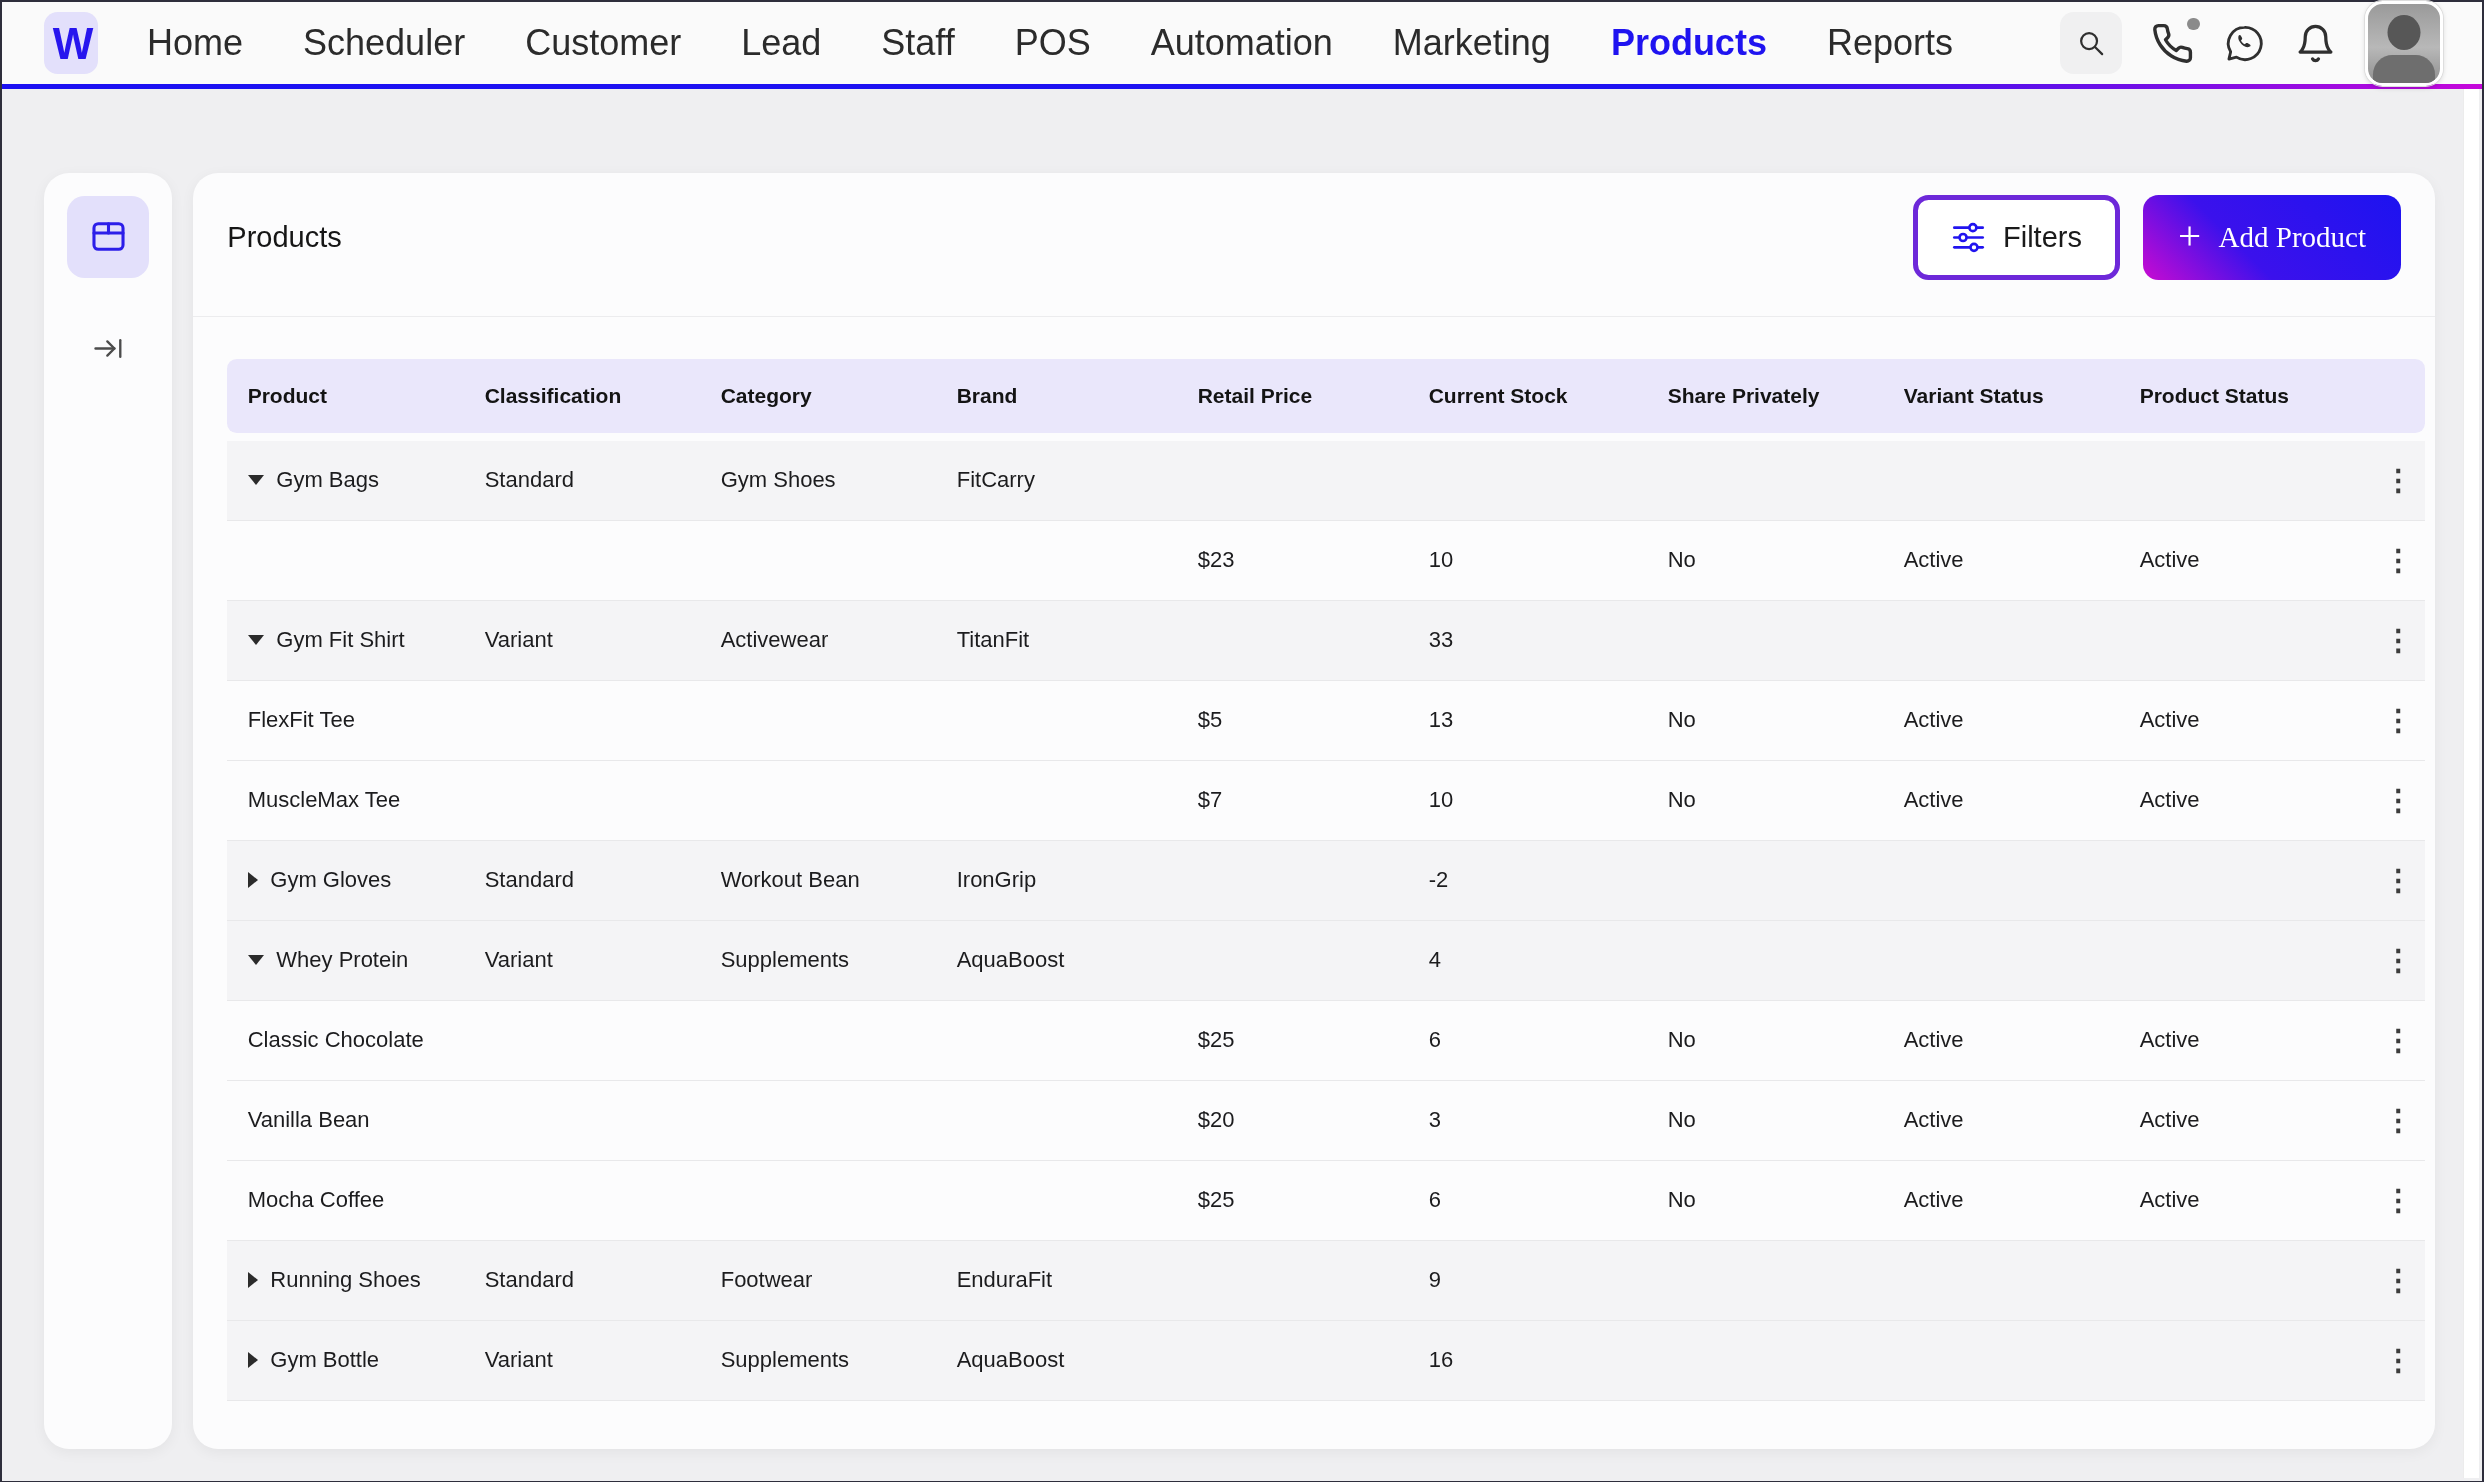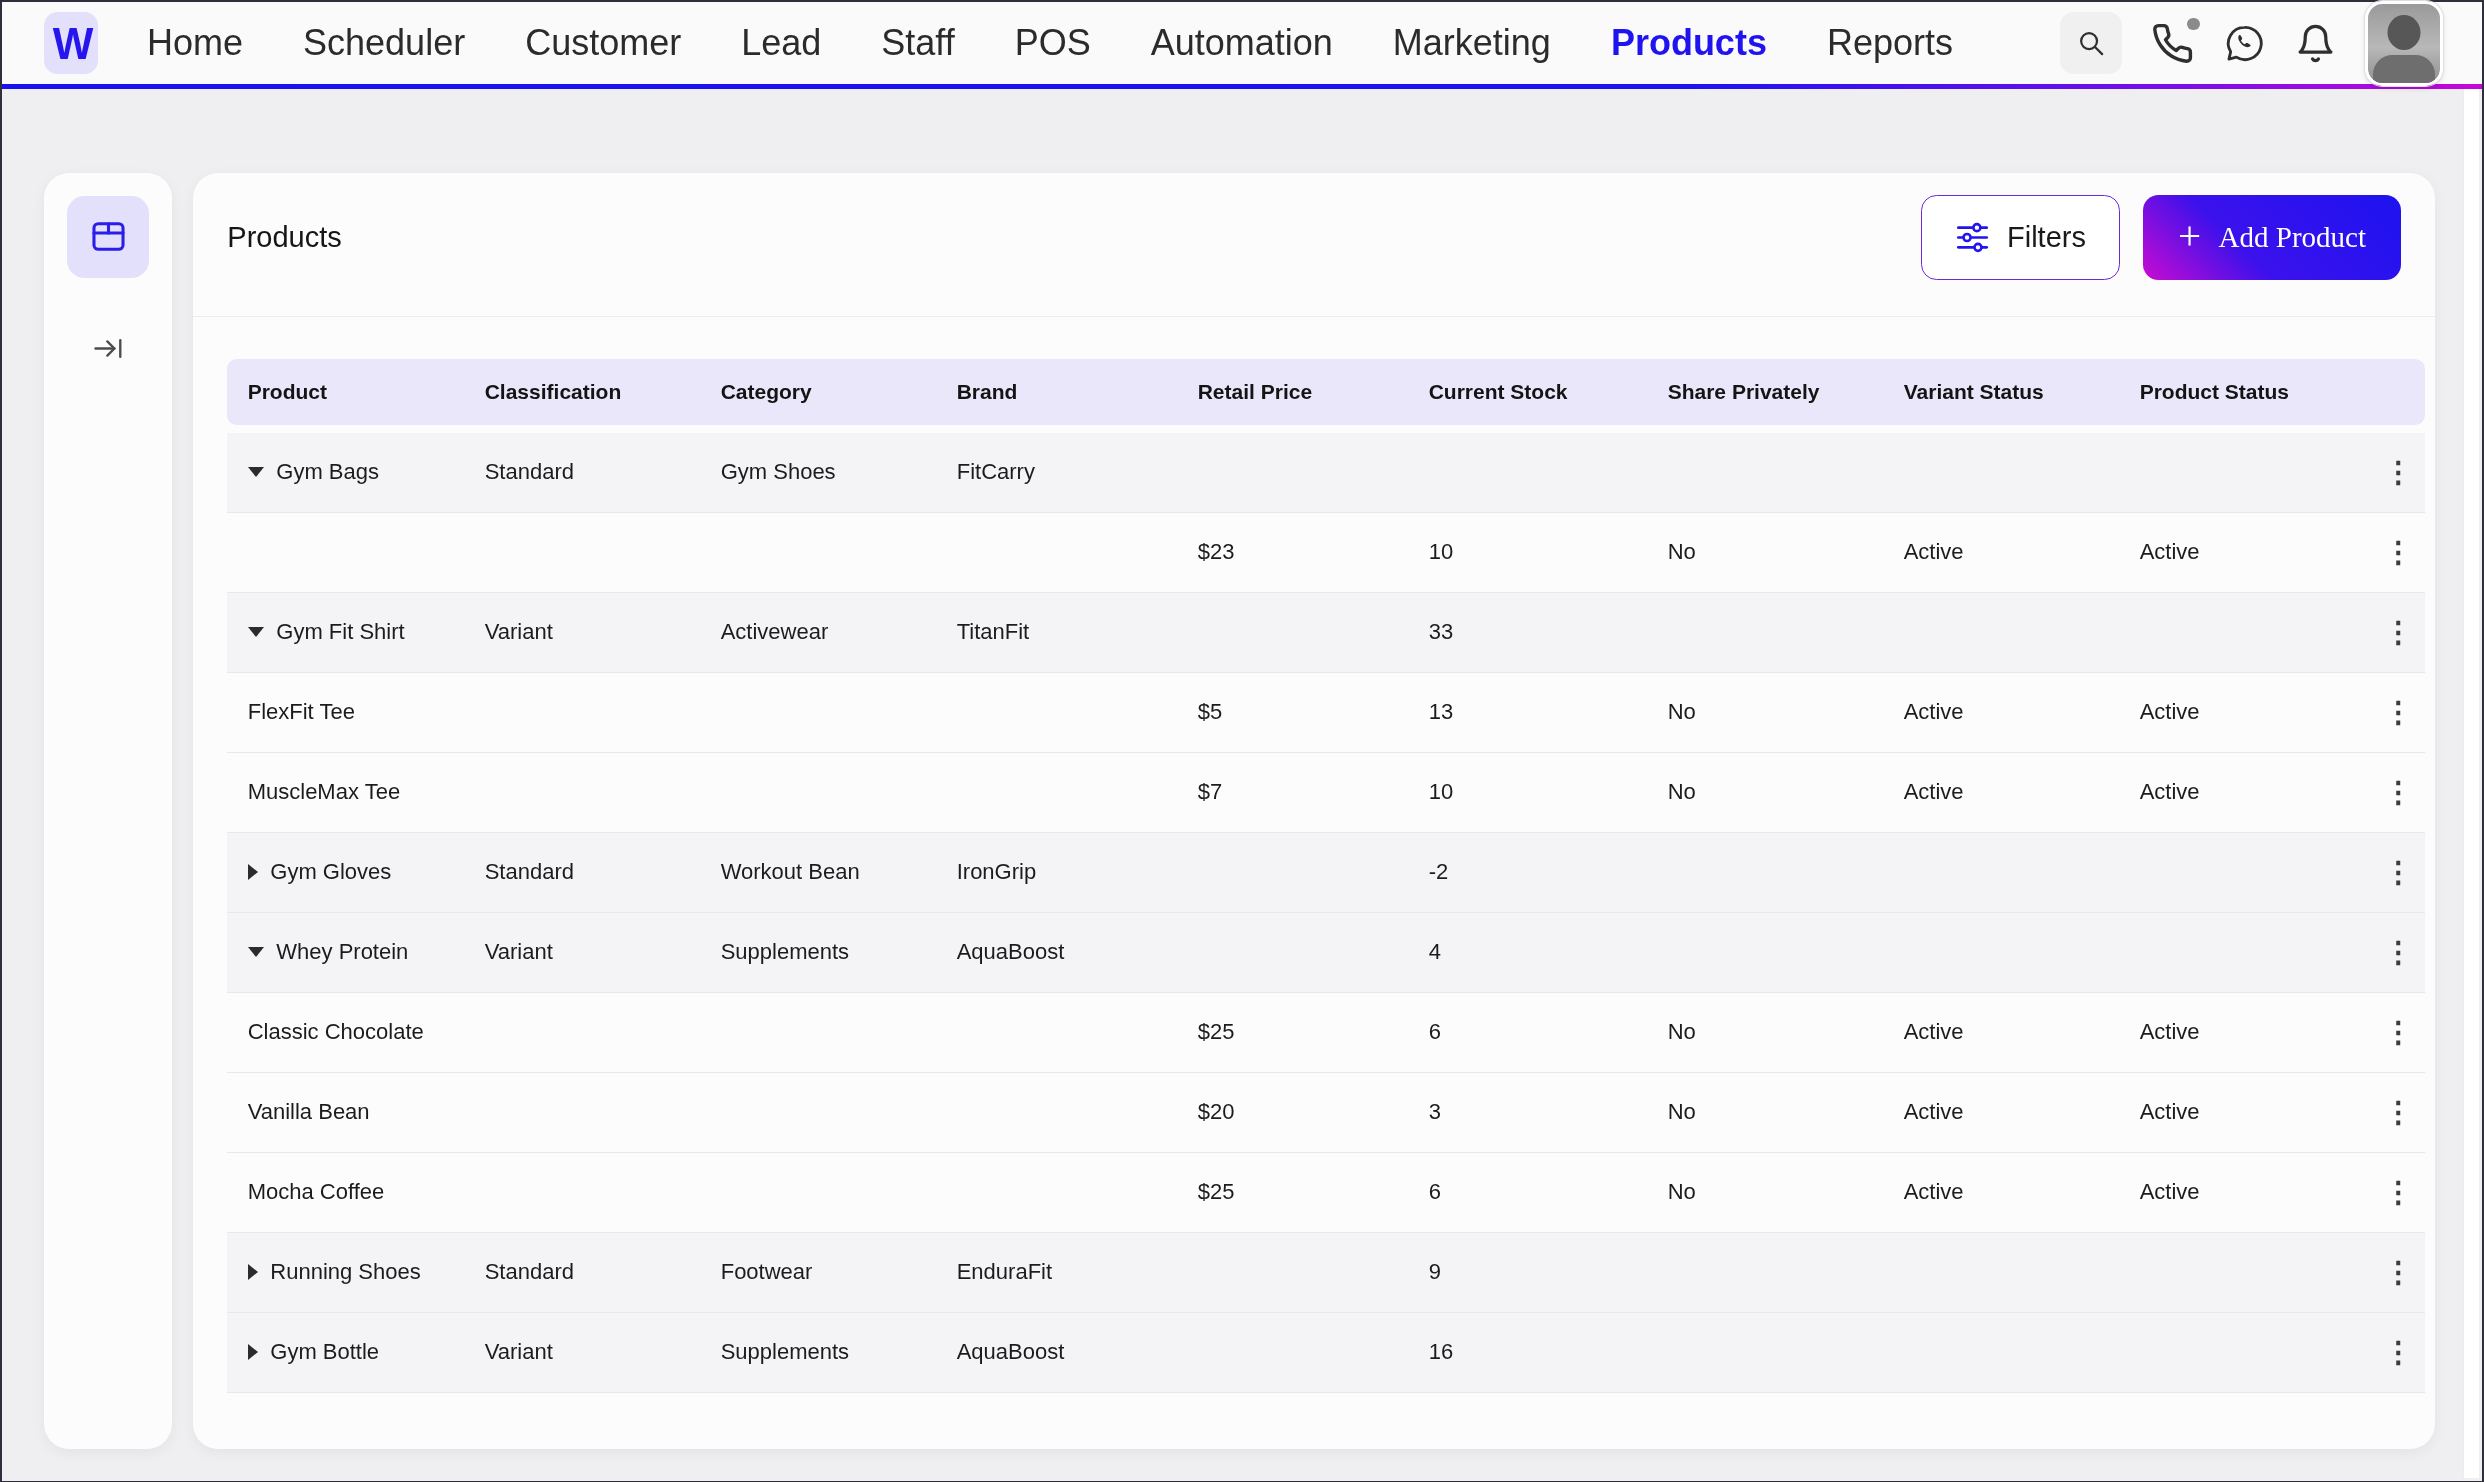--- a/index.html
+++ b/index.html
@@ -74,38 +74,38 @@
     box-shadow:0 3.9px 13.6px rgba(0,0,0,.05);padding:0;overflow:hidden;
   }
   .card-header{
     display:flex;align-items:center;justify-content:space-between;
     margin:22px 34px 0 34px;height:85px;
   }
   .card-header-rule{border-bottom:1px solid #ececee;margin-top:36px;}
   .page-title{font-size:29px;font-weight:500;color:#161616;margin:0;}
   .header-actions{display:flex;align-items:center;gap:23px;}
   .filters-btn{
-    height:85px;padding:0 33px;border-radius:15.5px;border:1px solid #6d28d9;background:#fff;
+    height:85px;padding:0 33px;border-radius:15.5px;border:5px solid #6d28d9;background:#fff;
     display:flex;align-items:center;gap:17.5px;font-size:29px;color:#1a1a1a;cursor:pointer;
     font-family:inherit;
   }
   .add-btn{
     height:85px;padding:0 35px;border-radius:15.5px;border:none;cursor:pointer;
     background:linear-gradient(45deg,#c90bd1 0%,#3b11ec 38%,#1d13f0 100%);
     display:flex;align-items:center;gap:17.5px;font-size:29px;color:#fff;font-family:Liberation Serif, serif;
   }
   .plus-icon::before{content:"+";font-size:41px;font-weight:400;line-height:1;display:block;margin-top:-3.9px;}
   
   .table{margin:42px 9.7px 0 34px;}
   .thead,.trow{
     display:grid;
     grid-template-columns:237px 236px 236px 241px 231px 239px 236px 236px 252px 1fr;
     align-items:center;
   }
-  .thead{height:66px;background:var(--header-band);border-radius:9.7px;}
+  .thead{height:74px;background:var(--header-band);border-radius:9.7px;}
   .th{font-size:21px;font-weight:700;color:#141414;padding-left:20.4px;white-space:nowrap;}
   .tbody{margin-top:7.8px;}
   .trow{height:80px;border-bottom:1px solid var(--row-line);background:transparent;}
   .trow.parent{background:var(--parent-row);}
   .td{font-size:22px;color:var(--text-dark);padding-left:20.4px;white-space:nowrap;display:flex;align-items:center;}
   .caret{display:inline-block;width:0;height:0;margin-right:12.6px;flex:0 0 auto;}
   .caret-down{border-left:8.7px solid transparent;border-right:8.7px solid transparent;border-top:10.7px solid #2b2b2b;}
   .caret-right{border-top:8.7px solid transparent;border-bottom:8.7px solid transparent;border-left:10.7px solid #2b2b2b;}
   .c-menu{justify-content:center;padding-left:0;}
   .kebab{border:none;background:transparent;cursor:pointer;width:43px;height:43px;color:#3c3c3c;padding:0;}

